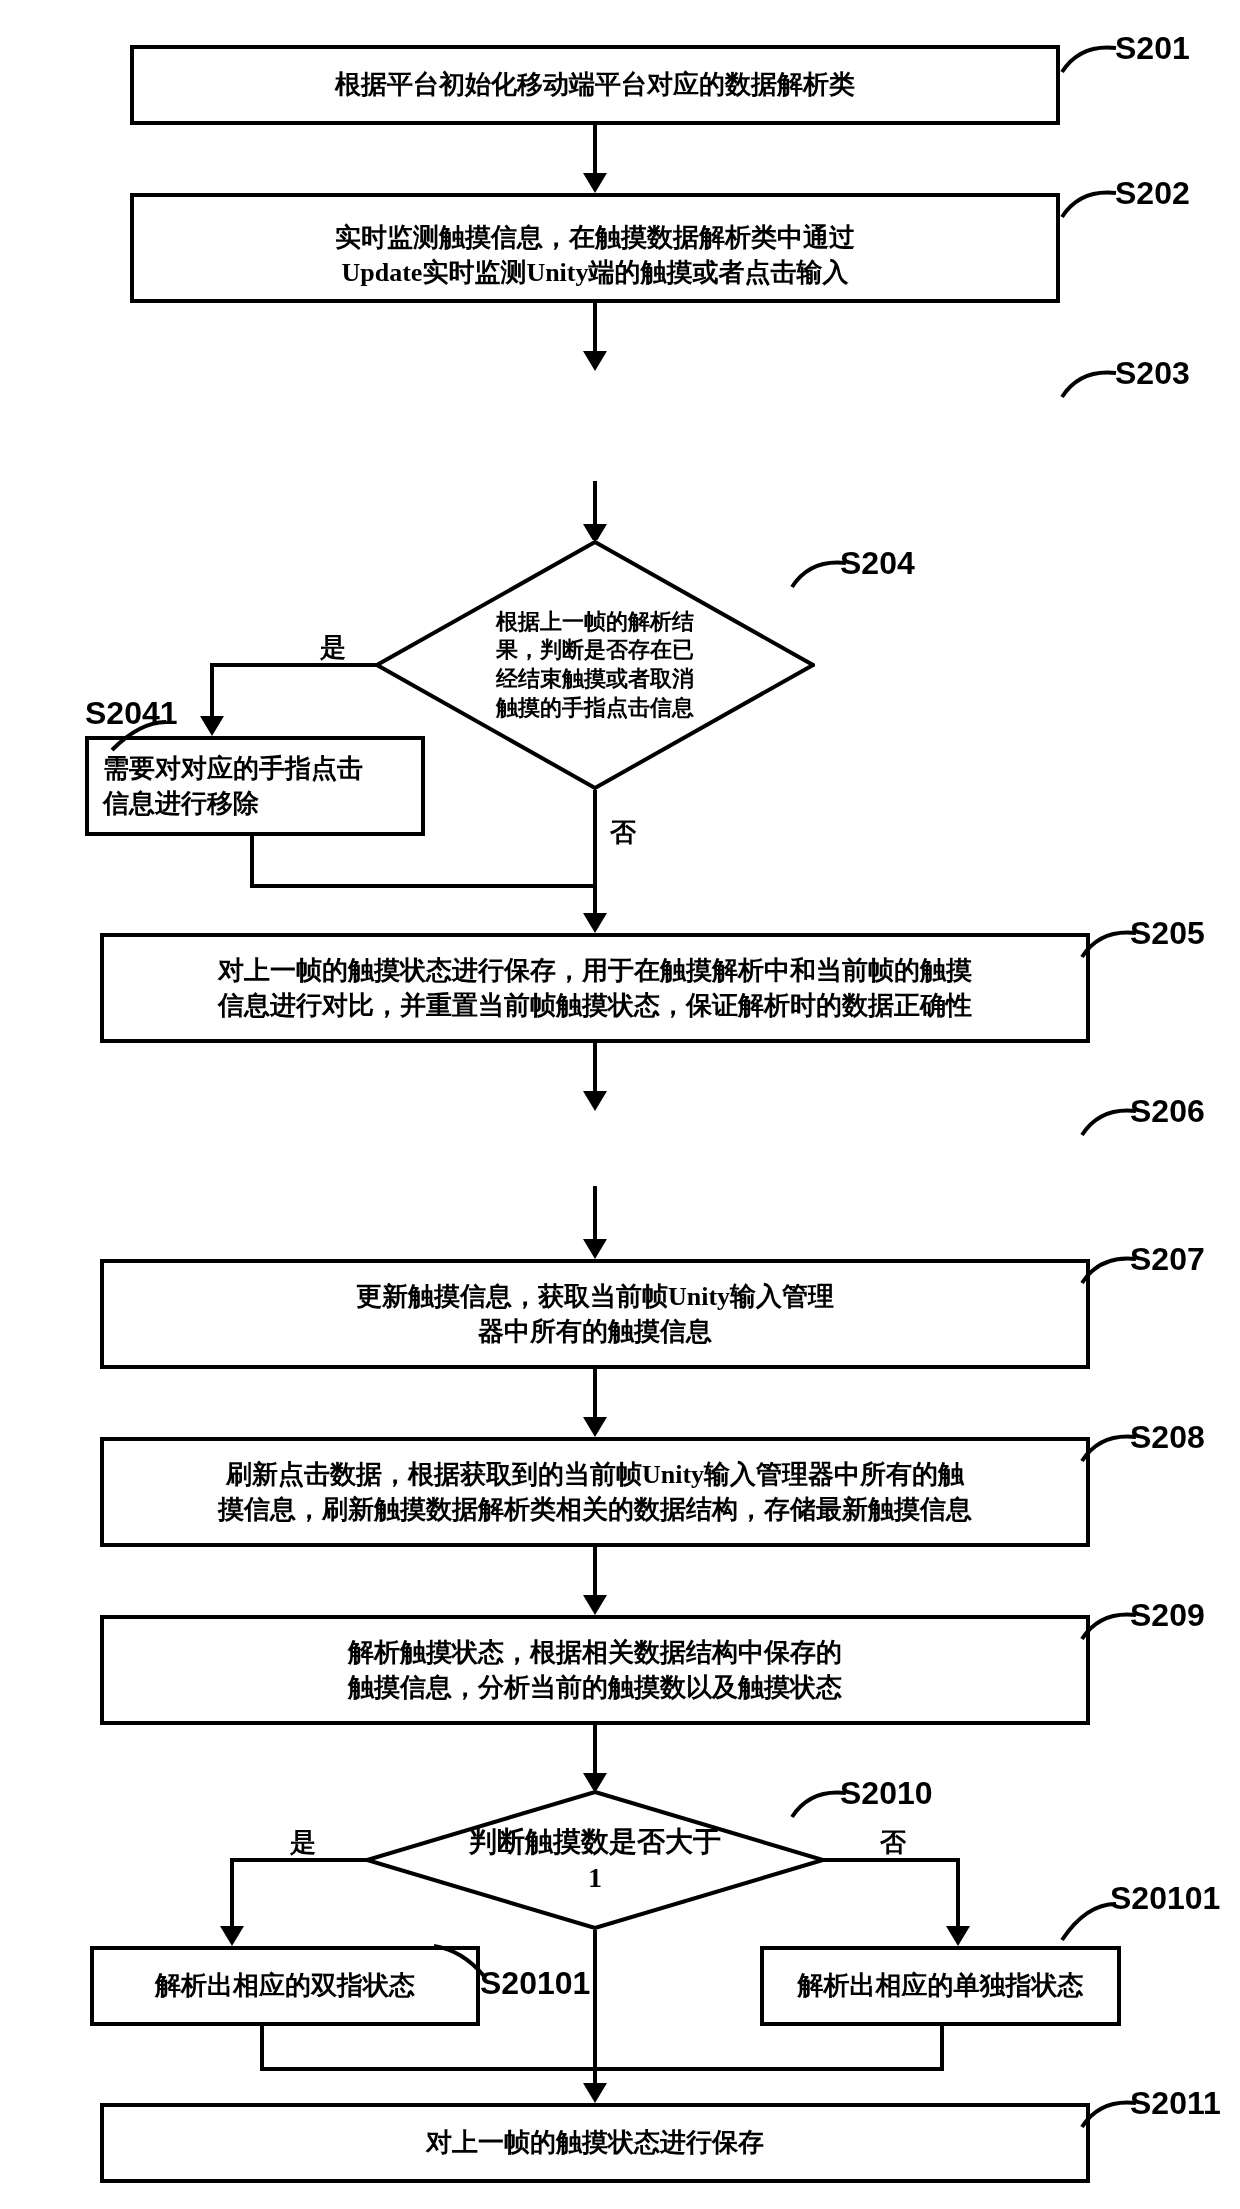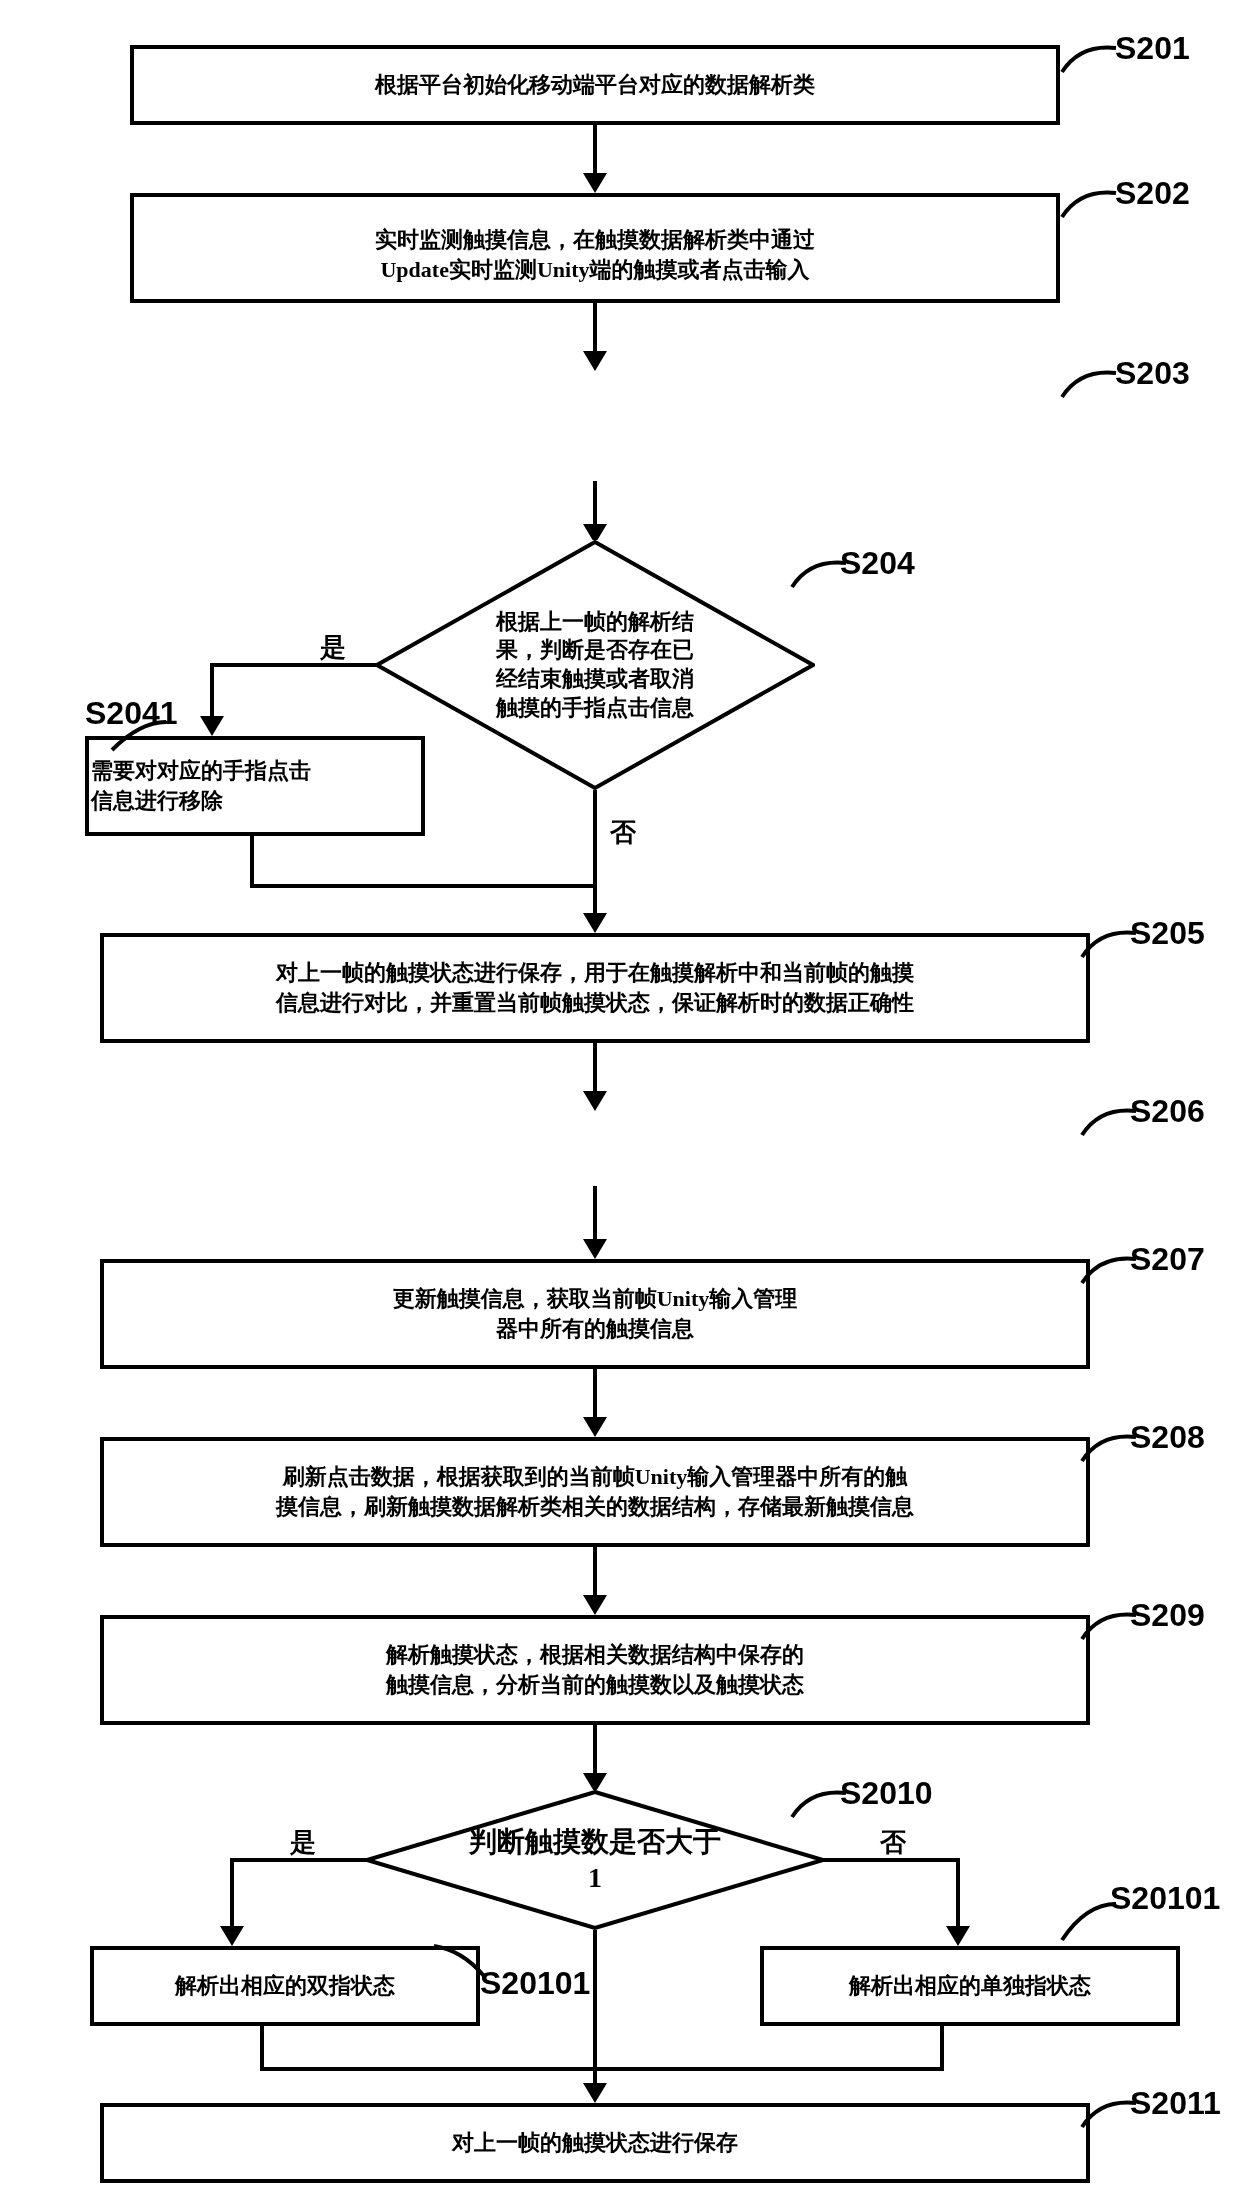--- a/index.html
+++ b/index.html
@@ -18,22 +18,22 @@
     background: #fff;
   }
   .box {
     position: absolute;
     border: 4px solid #000;
     background: #fff;
     display: flex;
     align-items: center;
     justify-content: center;
     text-align: center;
-    padding: 8px 2px;
-    font-size: 22px;
+    padding: 8px 14px;
+    font-size: 26px;
     line-height: 1.35;
   }
   .label {
     position: absolute;
     font-size: 32px;
     font-weight: bold;
     font-family: Arial, sans-serif;
   }
   .arrow-line {
     position: absolute;
@@ -247,21 +247,21 @@
   <div class="box" style="left:90px; top:1946px; width:390px; height:80px;">
     <span>解析出相应的双指状态</span>
   </div>
   <div class="label" style="left:480px; top:1965px;">S20101</div>
   <div class="label-tail" style="left:432px; top:1940px;">
     <svg width="60" height="40">
         <path d="M2 6 Q 30 10 52 36" stroke="#000" stroke-width="4" fill="none"></path>
       </svg>
   </div>
 
-  <div class="box" style="left:760px; top:1946px; width:420px; height:80px;text-align:center;">
+  <div class="box" style="left:760px; top:1946px; width:361px; height:80px;text-align:center;">
     <span>解析出相应的单独指状态</span>
   </div>
   <div class="label" style="left:1110px; top:1880px;">S20101</div>
   <div class="label-tail" style="left:1060px; top:1900px;">
     <svg width="60" height="46">
         <path d="M2 40 Q 26 4 56 4" stroke="#000" stroke-width="4" fill="none"></path>
       </svg>
   </div>
 
   <div class="arrow-line" style="left:593px; top:1930px; width:4px; height:155px;"></div>

